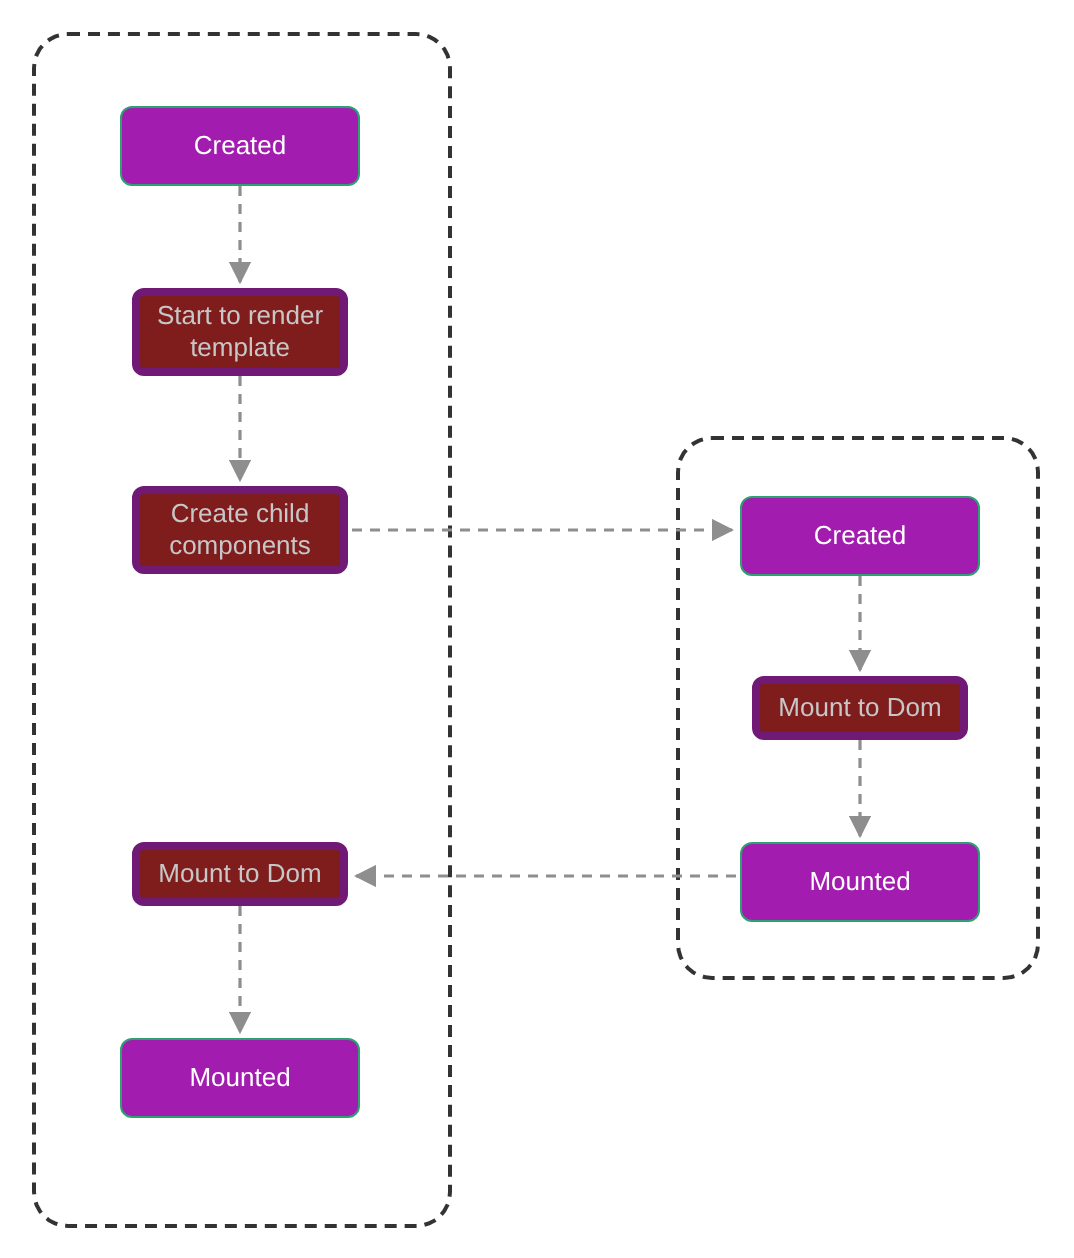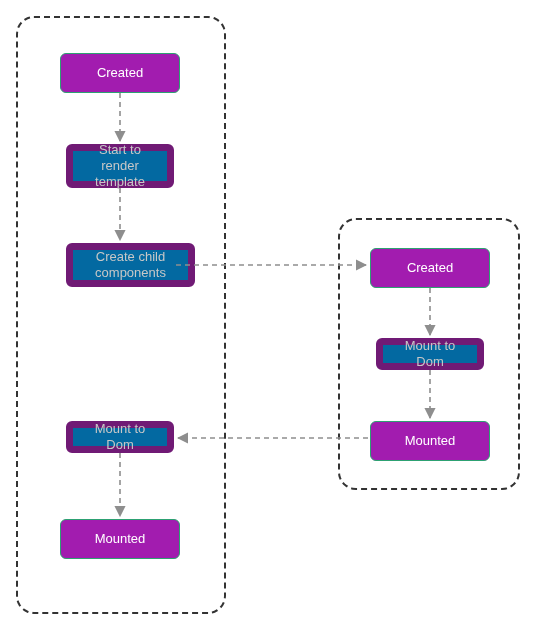--- a/index.html
+++ b/index.html
@@ -31,23 +31,23 @@
     border-radius: 6px;
     padding: 4px 8px;
   }
   .node.state {
     background: #a21caf;
     color: #ffffff;
     font-weight: 500;
     border: 1px solid #2da172;
   }
   .node.step {
-    background: #0369a1;
+    background: #7f1d1d;
     color: #c7c7c7;
-    border: 7px solid #701a75;
+    border: 4px solid #701a75;
     font-weight: 400;
   }
   svg.edges {
     position: absolute;
     left: 0;
     top: 0;
     pointer-events: none;
   }
 </style>
 </head>
@@ -60,21 +60,21 @@
   <div class="group" style="left:338px; top:218px; width:182px; height:272px;"></div>
 
   <div class="node state" style="left:60px; top:53px; width:120px; height:40px;">
     <span>Created</span>
   </div>
 
   <div class="node step" style="left:66px; top:144px; width:108px; height:44px;">
     <span>Start to render template</span>
   </div>
 
-  <div class="node step" style="left:66px; top:243px; width:129px; height:44px;">
+  <div class="node step" style="left:66px; top:243px; width:108px; height:44px;">
     <span>Create child components</span>
   </div>
 
   <div class="node step" style="left:66px; top:421px; width:108px; height:32px;">
     <span>Mount to Dom</span>
   </div>
 
   <div class="node state" style="left:60px; top:519px; width:120px; height:40px;">
     <span>Mounted</span>
   </div>

